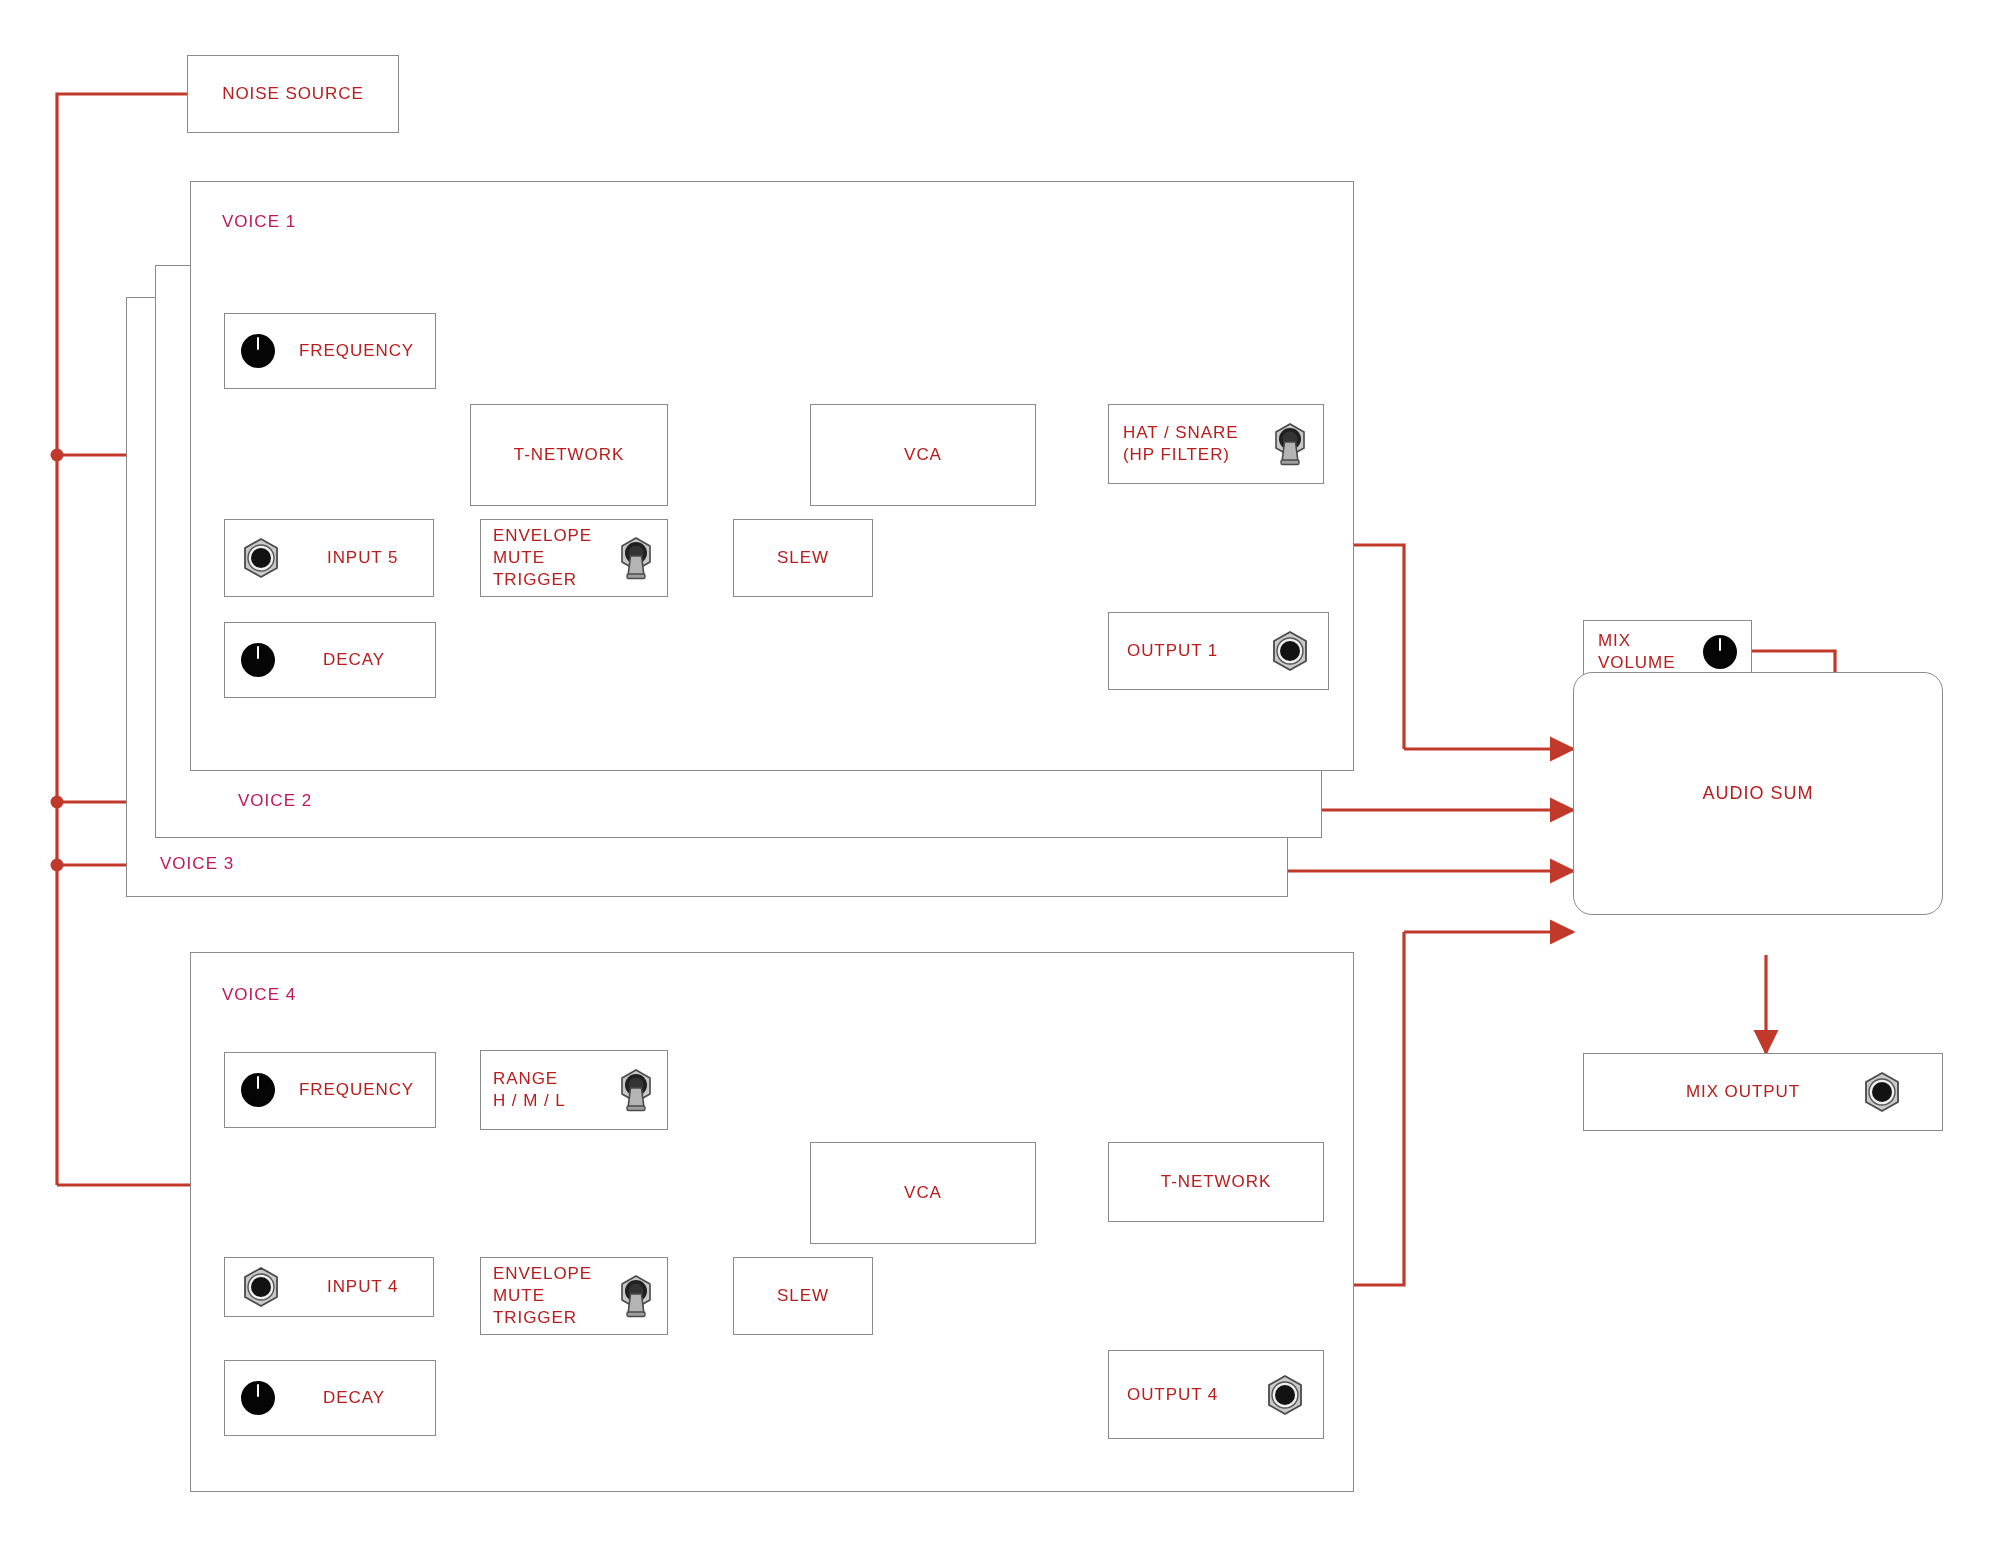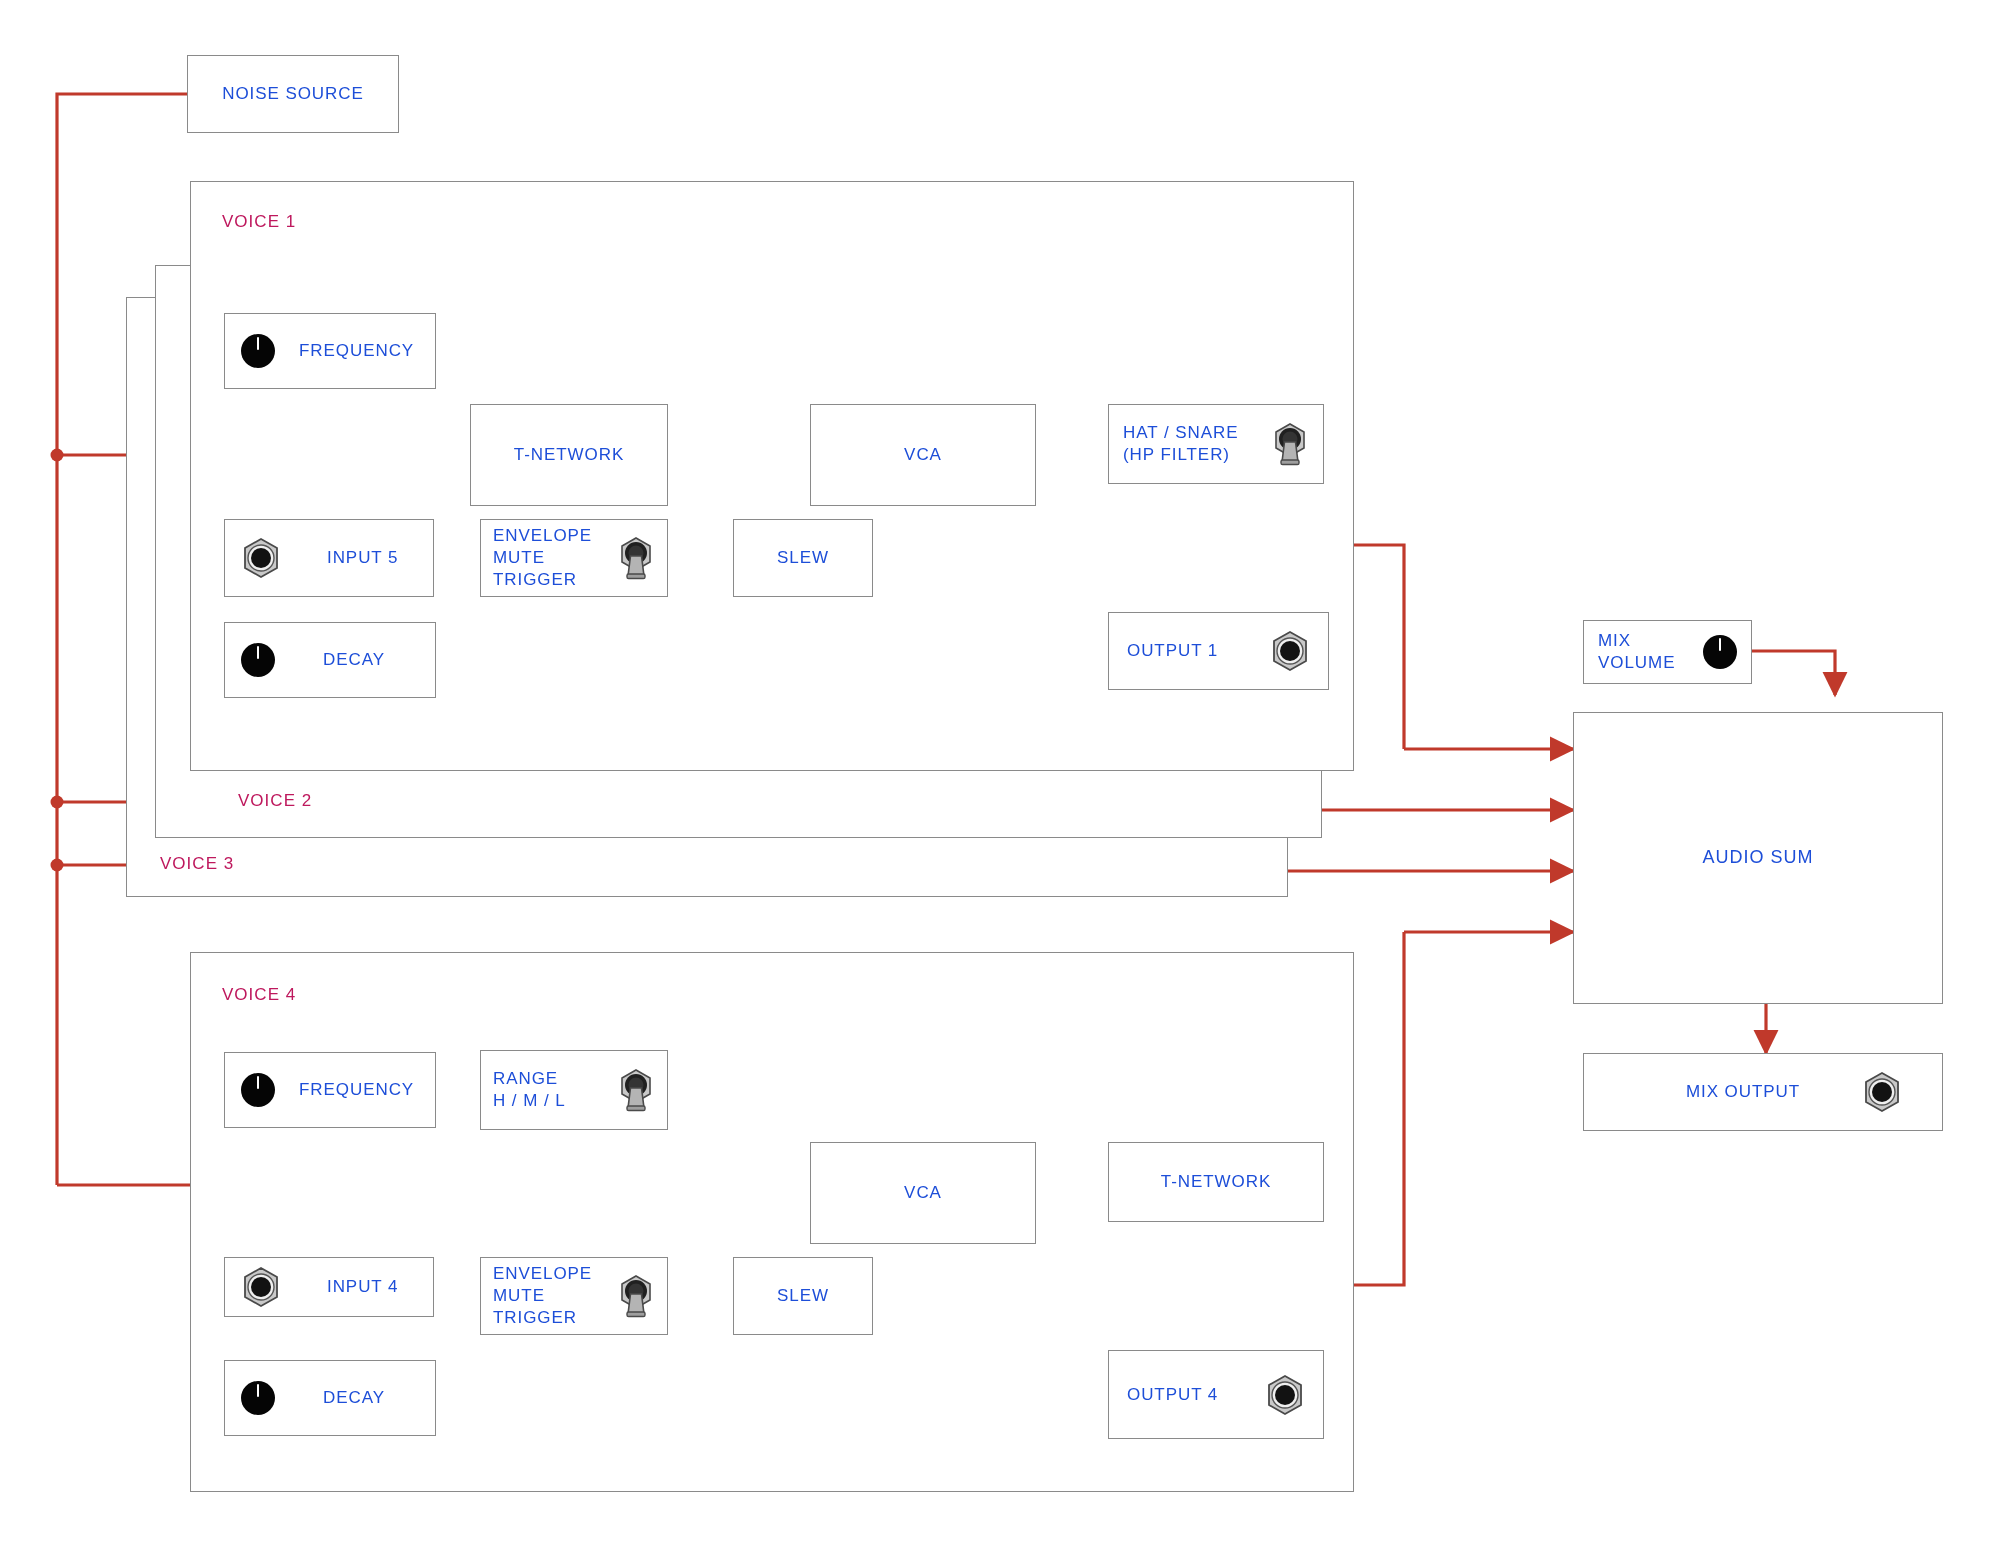--- a/index.html
+++ b/index.html
@@ -8,21 +8,21 @@
   #stage{position:relative;width:2000px;height:1553px;background:#ffffff;overflow:hidden;}
   #wires{position:absolute;left:0;top:0;width:2000px;height:1553px;pointer-events:none;}
 
   .panel{position:absolute;background:#ffffff;border:1.6px solid #8a8a8a;box-sizing:border-box;}
   .panel-title{position:absolute;font-size:17px;letter-spacing:.06em;color:#be185d;
                font-family:"Liberation Sans",sans-serif;white-space:nowrap;}
 
   .mod{position:absolute;background:#ffffff;border:1.6px solid #8a8a8a;box-sizing:border-box;
        display:flex;align-items:center;}
   .mod.center{justify-content:center;}
-  .mod .lbl{font-size:17px;letter-spacing:.055em;color:#1d4ed8;white-space:pre-line;line-height:1.28;}
+  .mod .lbl{font-size:17px;letter-spacing:.055em;color:#b91c1c;white-space:pre-line;line-height:1.28;}
   .mod .lbl.ctr{text-align:center;width:100%;}
   .big .lbl{font-size:18px;}
 
   
   .knob{width:34px;height:34px;border-radius:50%;background:#050505;position:relative;flex:none;}
   .knob::after{content:"";position:absolute;left:50%;top:3px;width:2.4px;height:13px;
                margin-left:-1.2px;background:#ffffff;border-radius:1px;}
 
   
   .jack{width:40px;height:42px;flex:none;}
@@ -278,21 +278,21 @@
       </svg>
     </span>
   </div>
 
   <div class="mod" style="left:1583px;top:620px;width:169px;height:64px;padding:0 14px;">
     <span class="lbl">MIX VOLUME</span>
     <span class="spacer"></span>
     <span class="knob"></span>
   </div>
 
-  <div class="mod center big" style="left:1573px;top:712px;width:370px;height:292px;">
+  <div class="mod center big" style="left:1573px;top:672px;width:370px;height:243px;border-radius:19px;">
     <span class="lbl ctr">AUDIO SUM</span>
   </div>
 
   <div class="mod" style="left:1583px;top:1053px;width:360px;height:78px;padding:0 40px;">
     <span class="spacer"></span>
     <span class="lbl">MIX OUTPUT</span>
     <span class="spacer"></span>
     <span class="jack">
       <svg viewBox="0 0 40 42" width="40" height="42">
         <polygon points="20,2 36,11 36,31 20,40 4,31 4,11" fill="#c9c9c9" stroke="#4a4a4a" stroke-width="1.8"></polygon>

